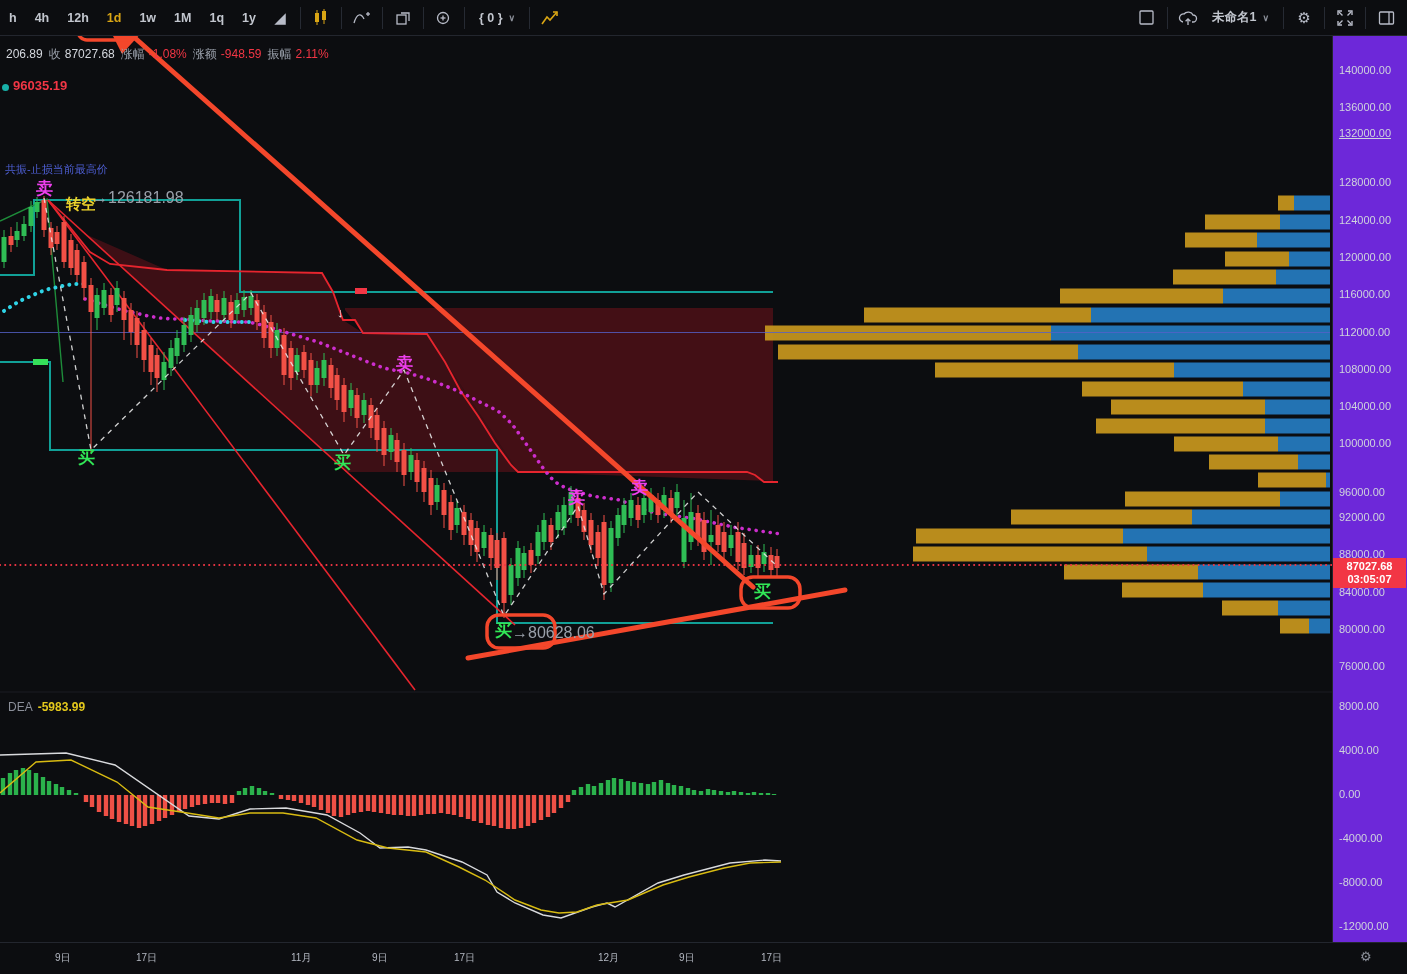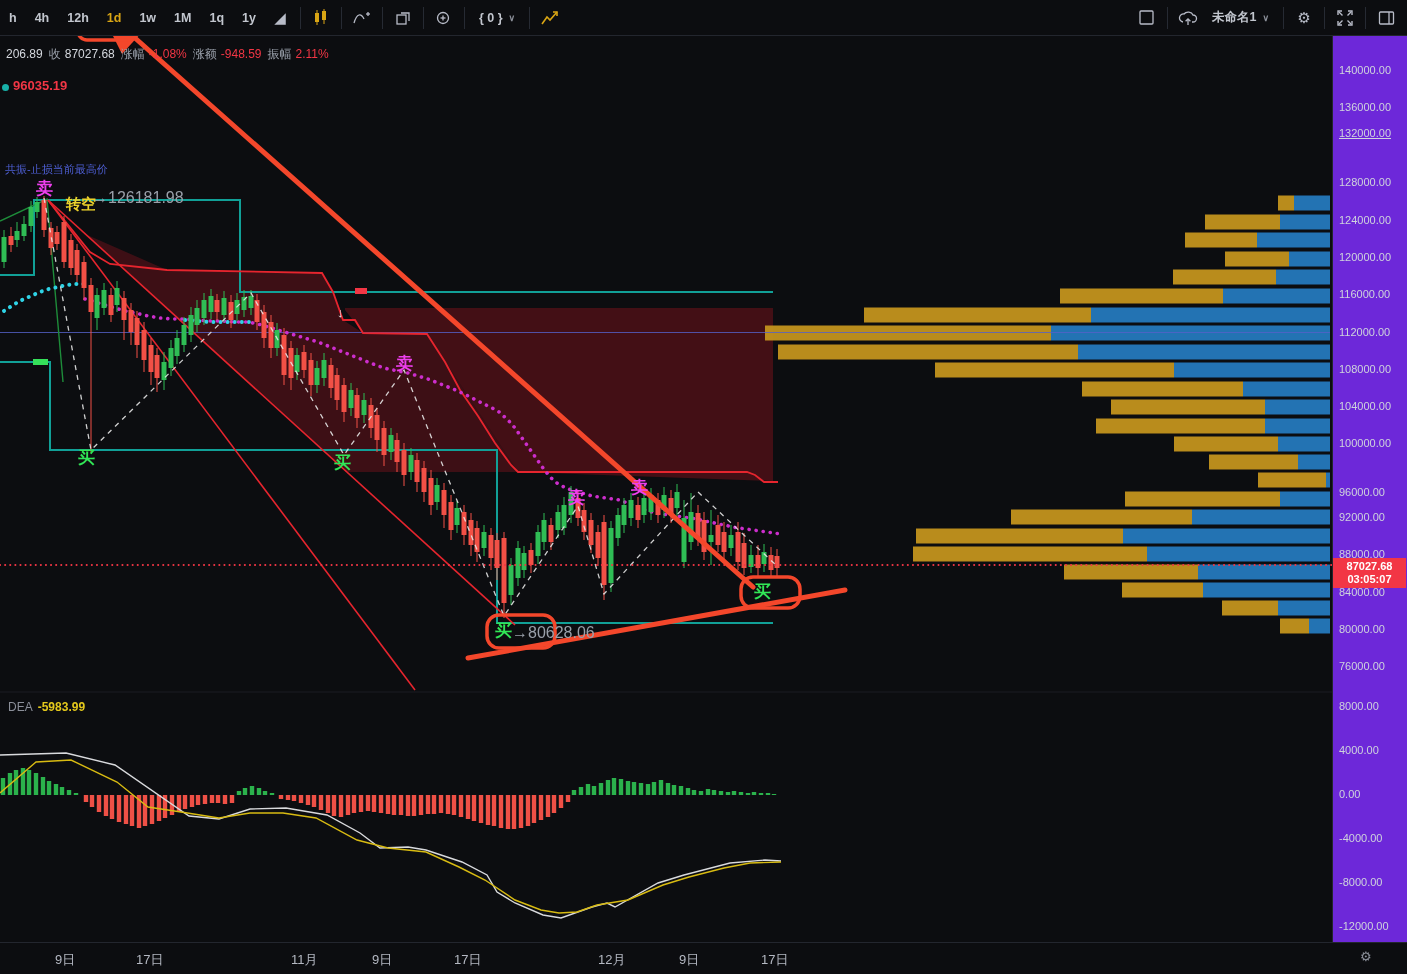--- a/index.html
+++ b/index.html
@@ -22,21 +22,21 @@
   #chart-area{position:absolute;left:0;top:35px;width:1332px;height:907px;z-index:1;}
   #cv{position:absolute;left:0;top:0;z-index:5;pointer-events:none;}
   
   #price-axis{position:absolute;left:1332px;top:35px;width:75px;height:907px;border-left:1px solid #23262e;
               background:#6d28d9;z-index:20;}
   #price-axis .plab{position:absolute;left:6px;font-size:11px;color:#cfd3dc;white-space:nowrap;}
   #price-tag{position:absolute;left:0;width:73px;background:#f23645;color:#fff;text-align:center;
              font-size:11px;font-weight:700;line-height:13px;padding:2px 0;z-index:21;}
   #time-axis{position:absolute;left:0;top:942px;width:1407px;height:32px;border-top:1px solid #23262e;
              background:#0c0d10;z-index:20;}
-  #time-axis .tlab{position:absolute;top:8px;font-size:13px;color:#b4b8c2;white-space:nowrap;}
+  #time-axis .tlab{position:absolute;top:8px;font-size:10px;color:#b4b8c2;white-space:nowrap;}
   #axis-gear{position:absolute;left:1360px;top:6px;font-size:13px;color:#8b8f99;cursor:pointer;}
   
   .olabel{position:absolute;z-index:15;white-space:nowrap;line-height:1.1;}
   .sell{color:#ee3fee;font-size:17px;font-weight:700;}
   .buy{color:#31e656;font-size:17px;font-weight:700;}
   .zhuan{color:#ecd22b;font-size:15px;font-weight:700;}
   .grayval{color:#9aa0aa;font-size:16px;}
   .note{color:#4e5fd4;font-size:11px;}
   .redval{color:#f23645;font-size:13px;font-weight:700;}
   .warrow{color:#e8e8e8;font-size:13px;}

